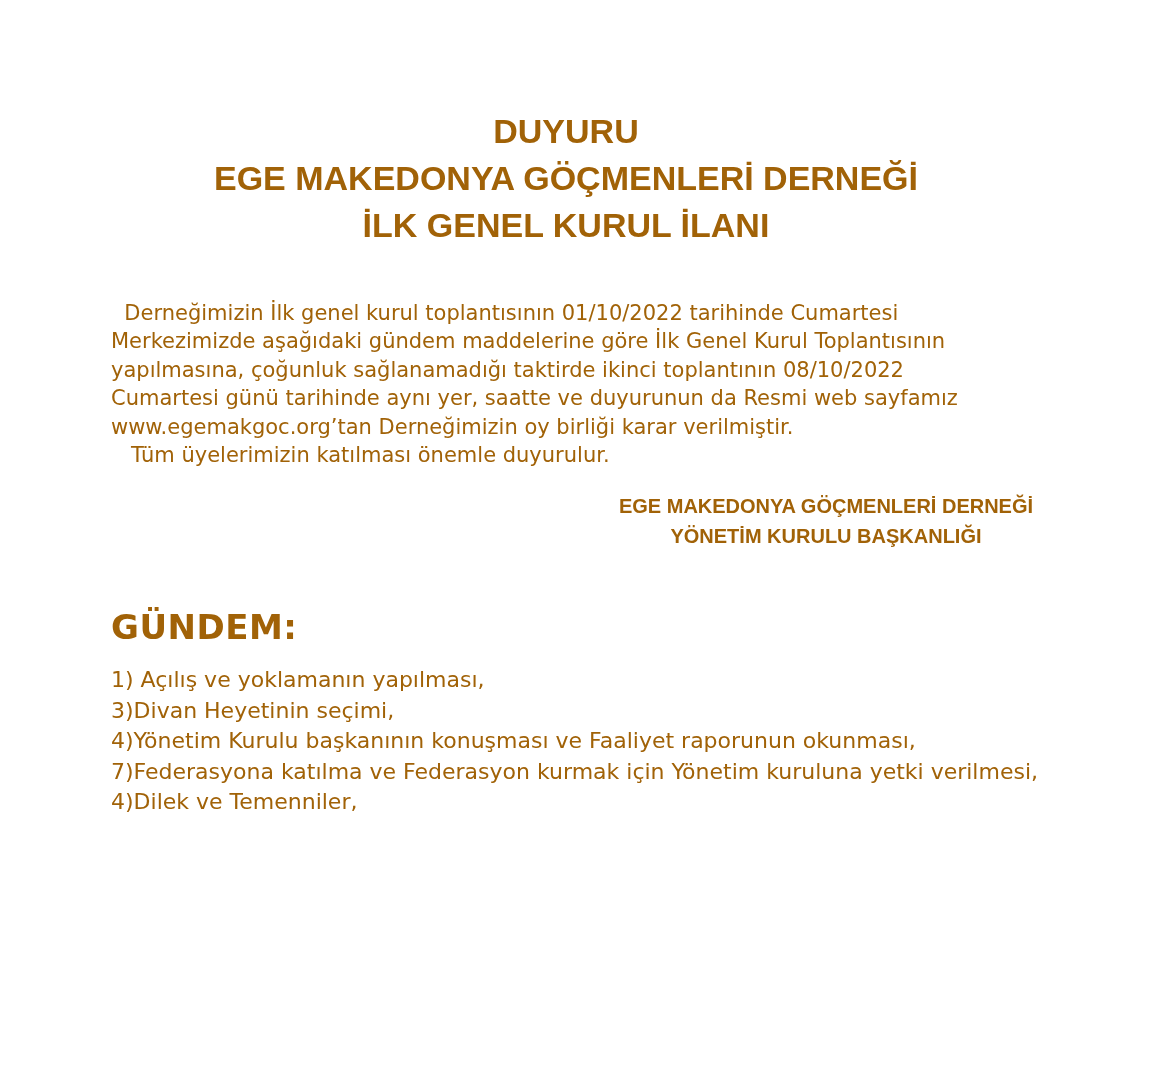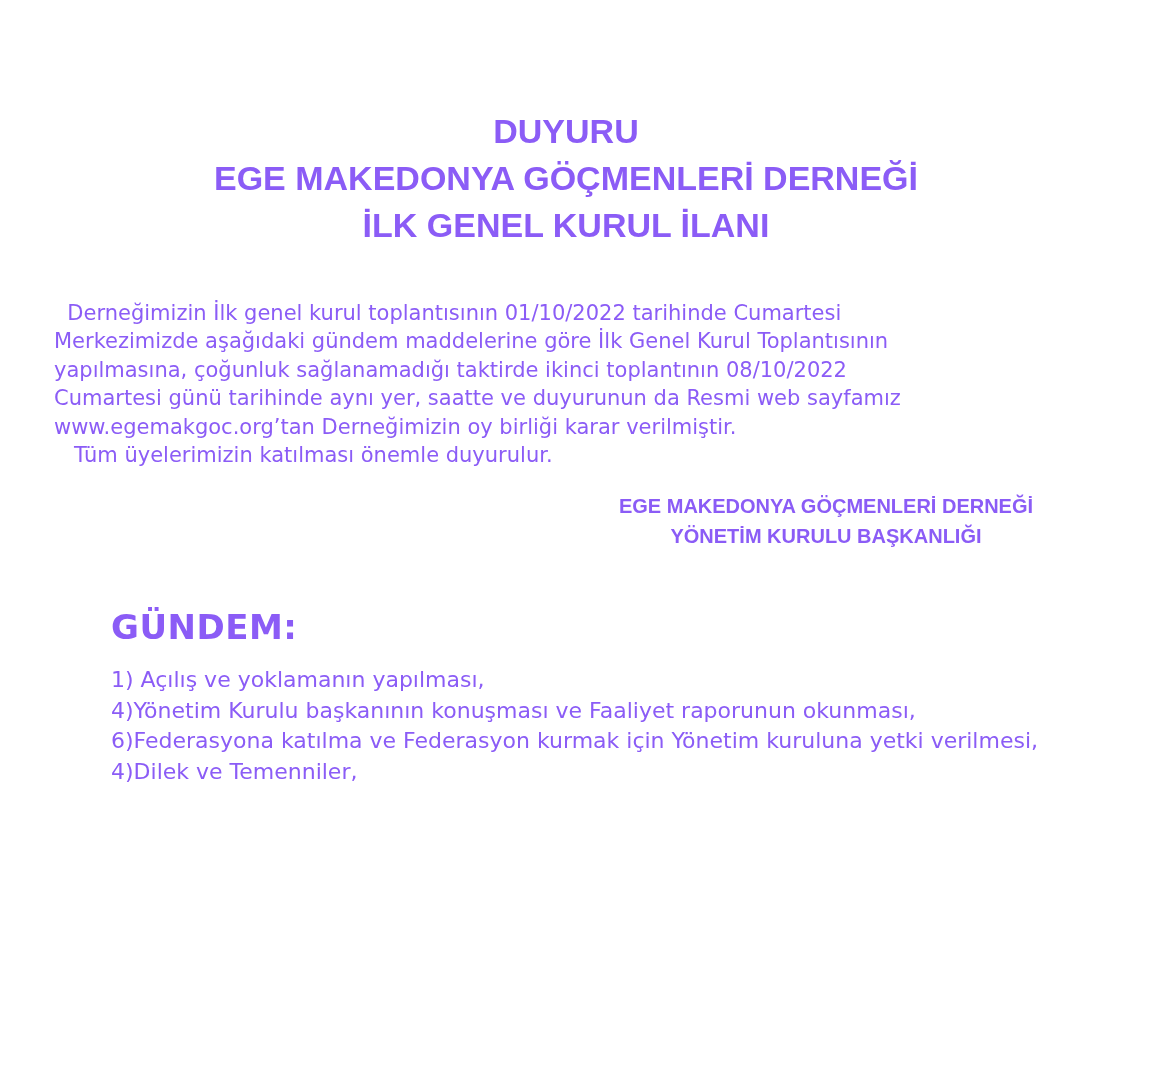--- a/index.html
+++ b/index.html
@@ -5,36 +5,36 @@
   html, body {
     margin: 0;
     padding: 0;
     background: #ffffff;
   }
   .page {
     position: relative;
     width: 1132px;
     height: 1071px;
     background: #ffffff;
-    color: #8b5cf6;
+    color: #a16207;
     overflow: hidden;
     font-family: "DejaVu Sans", sans-serif;
   }
   .title-block {
     padding-top: 108px;
     text-align: center;
     font-family: "Liberation Sans", sans-serif;
     font-weight: bold;
     font-size: 34px;
     line-height: 47px;
     letter-spacing: 0px;
   }
   .body-par {
     margin-top: 50px;
-    margin-left: 54px;
+    margin-left: 111px;
     font-size: 21px;
     line-height: 28.4px;
   }
   .body-line {
     white-space: pre;
   }
   .signature-block {
     margin-top: 22px;
     margin-left: 601px;
     width: 450px;
@@ -84,18 +84,19 @@
   </section>
 
   <section class="signature-block">
     <div>EGE MAKEDONYA GÖÇMENLERİ DERNEĞİ</div>
     <div>YÖNETİM KURULU BAŞKANLIĞI</div>
   </section>
 
   <section class="agenda">
     <h2 class="agenda-heading">GÜNDEM:</h2>
     <div class="agenda-item">1) Açılış ve yoklamanın yapılması,</div>
+      <div class="agenda-item">3)Divan Heyetinin seçimi,</div>
       <div class="agenda-item">4)Yönetim Kurulu başkanının konuşması ve Faaliyet raporunun okunması,</div>
-      <div class="agenda-item">6)Federasyona katılma ve Federasyon kurmak için Yönetim kuruluna yetki verilmesi,</div>
+      <div class="agenda-item">7)Federasyona katılma ve Federasyon kurmak için Yönetim kuruluna yetki verilmesi,</div>
       <div class="agenda-item">4)Dilek ve Temenniler,</div>
   </section>
 
 </div>
 
 </body></html>

